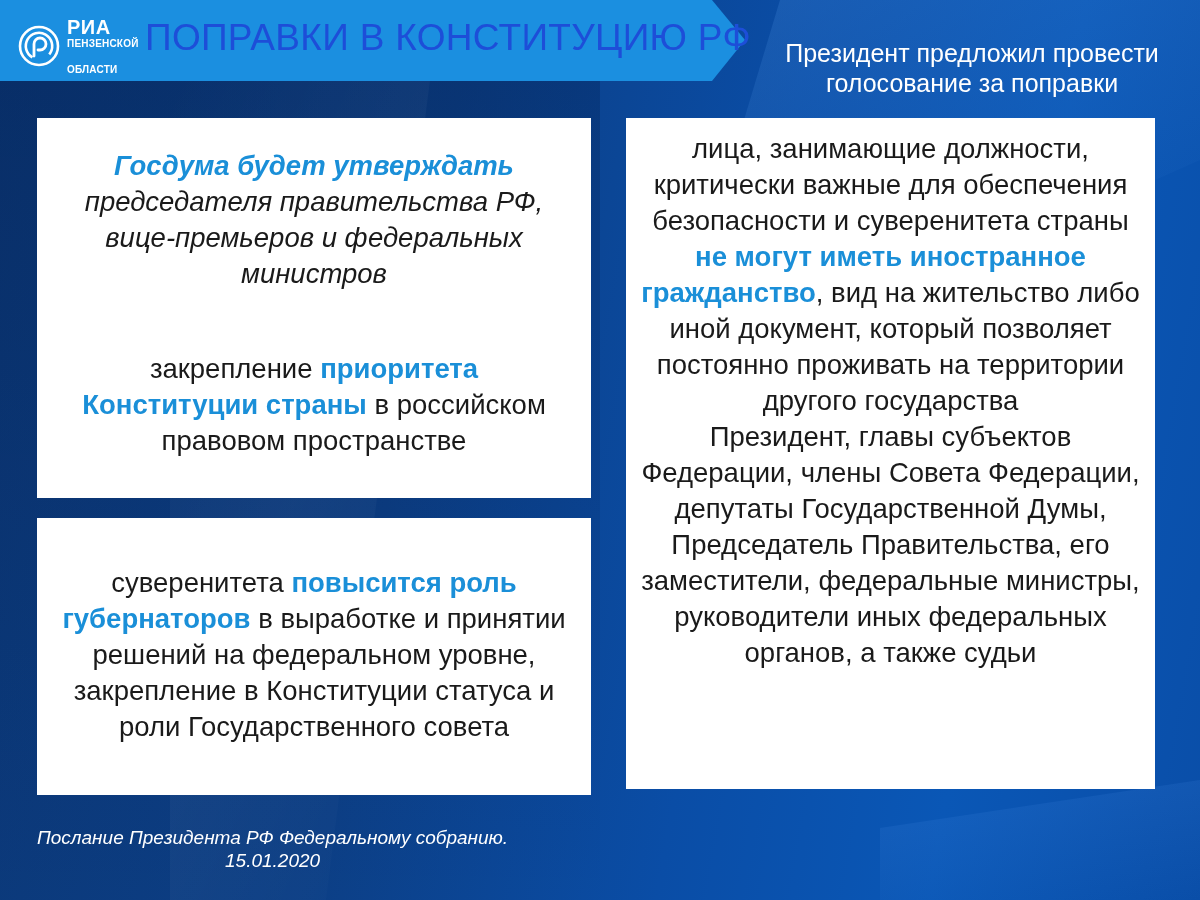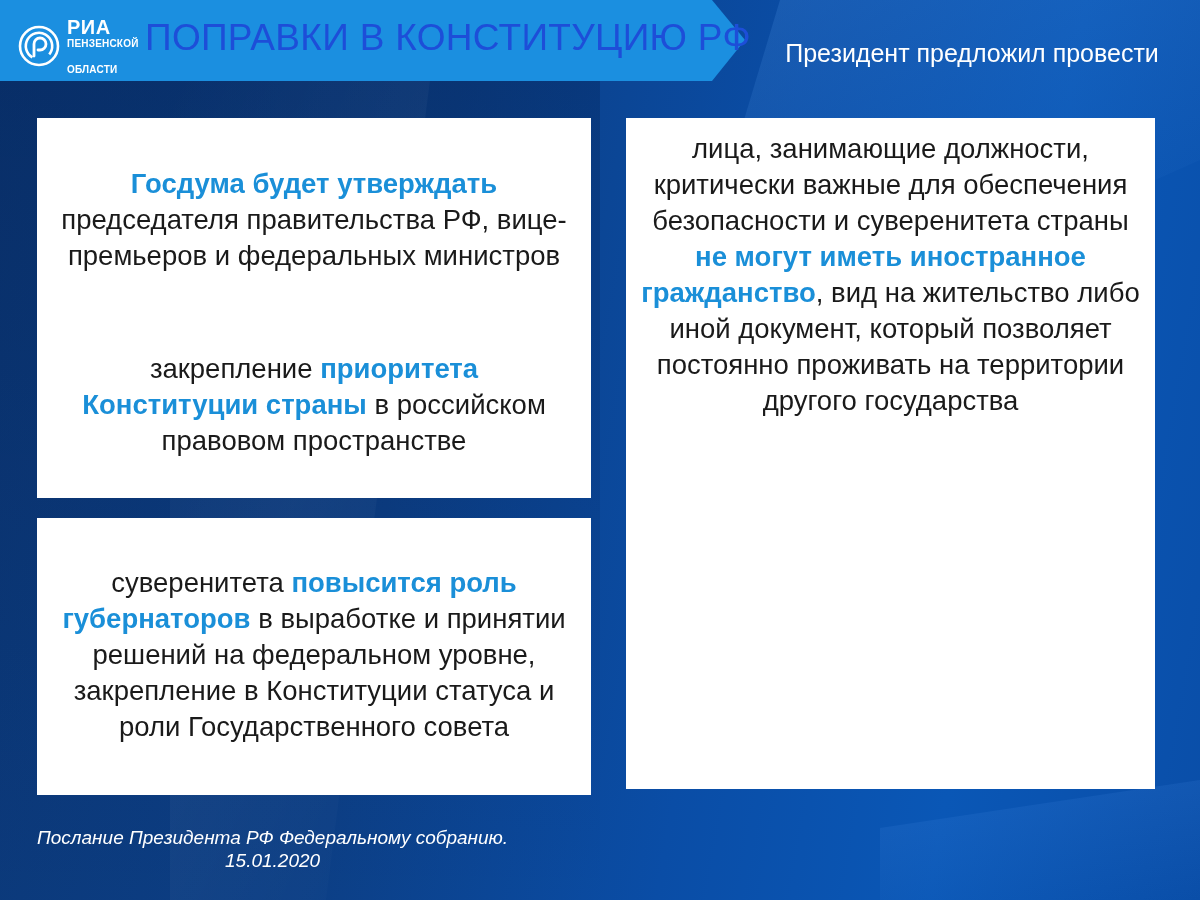--- a/index.html
+++ b/index.html
@@ -40,21 +40,21 @@
     position: absolute; left: 752px; top: 23px; width: 440px;
     color: #fff; text-align: center; font-size: 25px; line-height: 30px; margin-top: 15px;
   }
 
   .card {
     position: absolute; background: #fff; color: #1a1a1a;
     text-align: center; font-size: 27.5px; line-height: 36px;
     display: flex; flex-direction: column; justify-content: center;
   }
   .hl { color: #1a8fd8; font-weight: bold; }
-  .card1 { left: 37px; top: 118px; width: 554px; height: 212px; padding: 6px 20px 14px; }
+  .card1 { left: 37px; top: 118px; width: 554px; height: 212px; padding: 6px 20px 14px; font-style: italic; }
   .card2 { left: 37px; top: 312px; width: 554px; height: 186px; padding: 6px 40px; }
   .card3 { left: 37px; top: 518px; width: 554px; height: 277px; padding: 0 20px 4px; }
   .card4 { left: 626px; top: 118px; width: 529px; height: 671px; padding: 20px 14px 6px; justify-content: flex-start; padding-top: 13px; }
 
   .source {
     position: absolute; left: 37px; top: 826px; color: #fff;
     font-style: italic; font-size: 19px; line-height: 23px; text-align: center;
   }
 </style>
 </head>
@@ -77,34 +77,36 @@
     <div class="logo-ria">РИА</div>
     <div class="logo-sub">ПЕНЗЕНСКОЙ</div>
     <div class="logo-sub" style="margin-top:16px">ОБЛАСТИ</div>
   </div>
 </div>
 
 <div class="banner-title">ПОПРАВКИ В КОНСТИТУЦИЮ РФ</div>
 
 <div class="subtitle">
   <div>Президент предложил провести</div>
+  <div>голосование за поправки</div>
 </div>
 
 <div class="card card1">
   <div><span class="hl">Госдума будет утверждать</span><span> председателя правительства РФ, вице-премьеров и федеральных министров</span></div>
 </div>
 
 <div class="card card2">
   <div><span>закрепление </span><span class="hl">приоритета Конституции страны</span><span> в российском правовом пространстве</span></div>
 </div>
 
 <div class="card card3">
   <div><span>суверенитета </span><span class="hl">повысится роль губернаторов</span><span> в выработке и принятии решений на федеральном уровне, закрепление в Конституции статуса и роли Государственного совета</span></div>
 </div>
 
 <div class="card card4">
   <div><span>лица, занимающие должности, критически важные для обеспечения безопасности и суверенитета страны </span><span class="hl">не могут иметь иностранное гражданство</span><span>, вид на жительство либо иной документ, который позволяет постоянно проживать на территории другого государства</span></div>
+  <div>Президент, главы субъектов Федерации, члены Совета Федерации, депутаты Государственной Думы, Председатель Правительства, его заместители, федеральные министры, руководители иных федеральных органов, а также судьи</div>
 </div>
 
 <div class="source">
   <div>Послание Президента РФ Федеральному собранию.</div>
   <div>15.01.2020</div>
 </div>
 
 </body></html>

